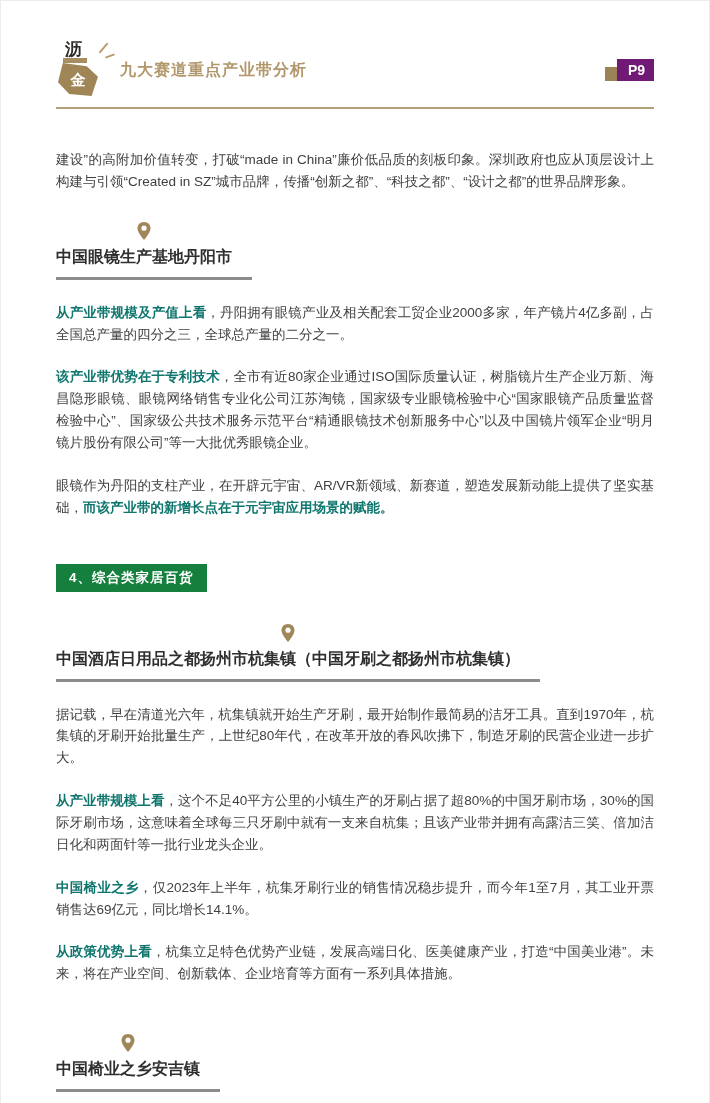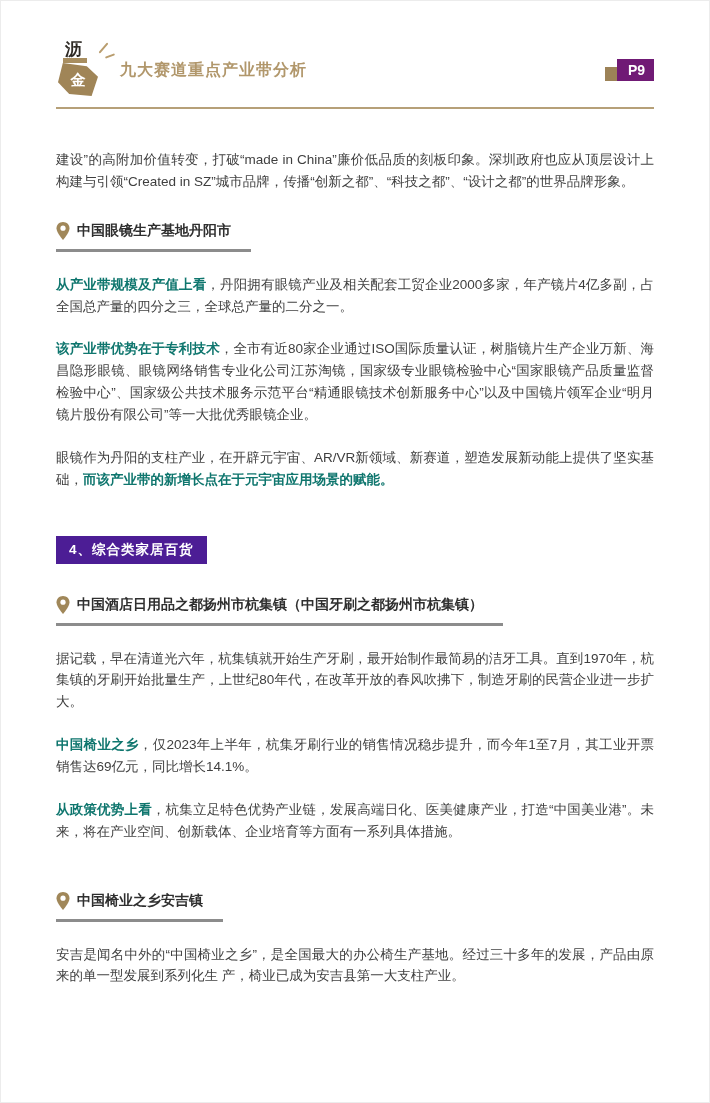--- a/index.html
+++ b/index.html
@@ -109,30 +109,31 @@
   }
   p.para strong { color: #0f766e; }
 
   .loc-heading {
     display: inline-flex;
     align-items: center;
     gap: 7px;
     margin: 8px 0 22px 0;
     padding: 0 20px 9px 0;
     border-bottom: 3px solid #8c8c8c;
-    font-size: 14px;
+    font-size: 16px;
     font-weight: bold;
     color: #2f2f2f;
+    flex-direction: column;
   }
   .heading-row { margin-top: 8px; }
   .pin-icon { display: inline-flex; width: 14px; height: 18px; flex: 0 0 auto; }
 
   .section-badge {
     display: inline-block;
-    background: #4c1d95;
+    background: #15803d;
     color: #ffffff;
     font-weight: bold;
     font-size: 13.5px;
     padding: 5px 13px;
     margin: 12px 0 16px 0;
     letter-spacing: 1px;
   }
   .gap-lg { height: 12px; }
 </style>
 </head>
@@ -192,20 +193,21 @@
               <path d="M7 0C3.2 0 0.5 2.8 0.5 6.3 0.5 11 7 18 7 18s6.5-7 6.5-11.7C13.5 2.8 10.8 0 7 0z" fill="#a08759"></path>
               <circle cx="7" cy="6.2" r="2.6" fill="#ffffff"></circle>
             </svg>
         </span>
         <span>中国酒店日用品之都扬州市杭集镇（中国牙刷之都扬州市杭集镇）</span>
       </h3>
     </div>
 
     <p class="para"><span>据记载，早在清道光六年，杭集镇就开始生产牙刷，最开始制作最简易的洁牙工具。直到1970年，杭集镇的牙刷开始批量生产，上世纪80年代，在改革开放的春风吹拂下，制造牙刷的民营企业进一步扩大。</span></p>
 
+    <p class="para"><strong>从产业带规模上看</strong><span>，这个不足40平方公里的小镇生产的牙刷占据了超80%的中国牙刷市场，30%的国际牙刷市场，这意味着全球每三只牙刷中就有一支来自杭集；且该产业带并拥有高露洁三笑、倍加洁日化和两面针等一批行业龙头企业。</span></p>
 
     <p class="para"><strong>中国椅业之乡</strong><span>，仅2023年上半年，杭集牙刷行业的销售情况稳步提升，而今年1至7月，其工业开票销售达69亿元，同比增长14.1%。</span></p>
 
     <p class="para"><strong>从政策优势上看</strong><span>，杭集立足特色优势产业链，发展高端日化、医美健康产业，打造“中国美业港”。未来，将在产业空间、创新载体、企业培育等方面有一系列具体措施。</span></p>
 
     <div class="gap-lg"></div>
     <div class="heading-row">
       <h3 class="loc-heading">
         <span class="pin-icon">
           <svg viewBox="0 0 14 18" width="14" height="18">

